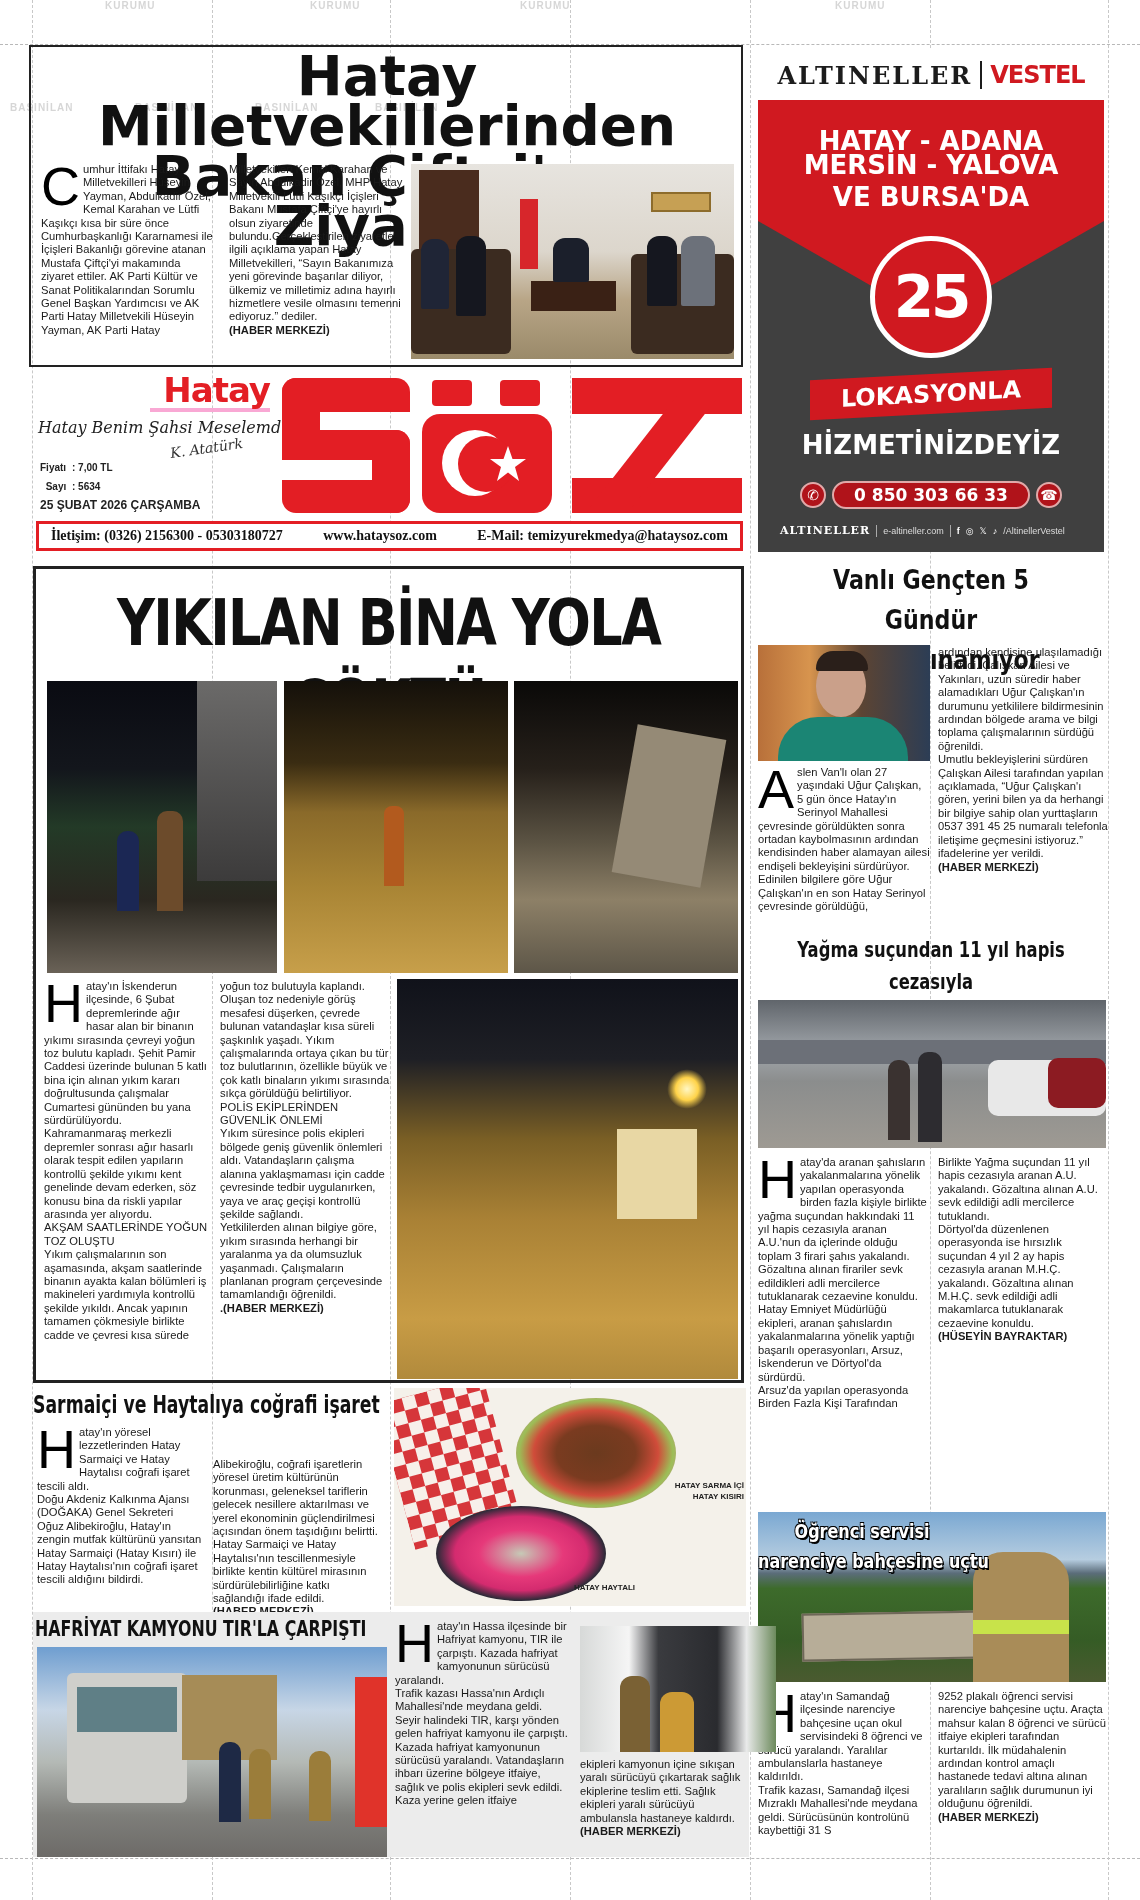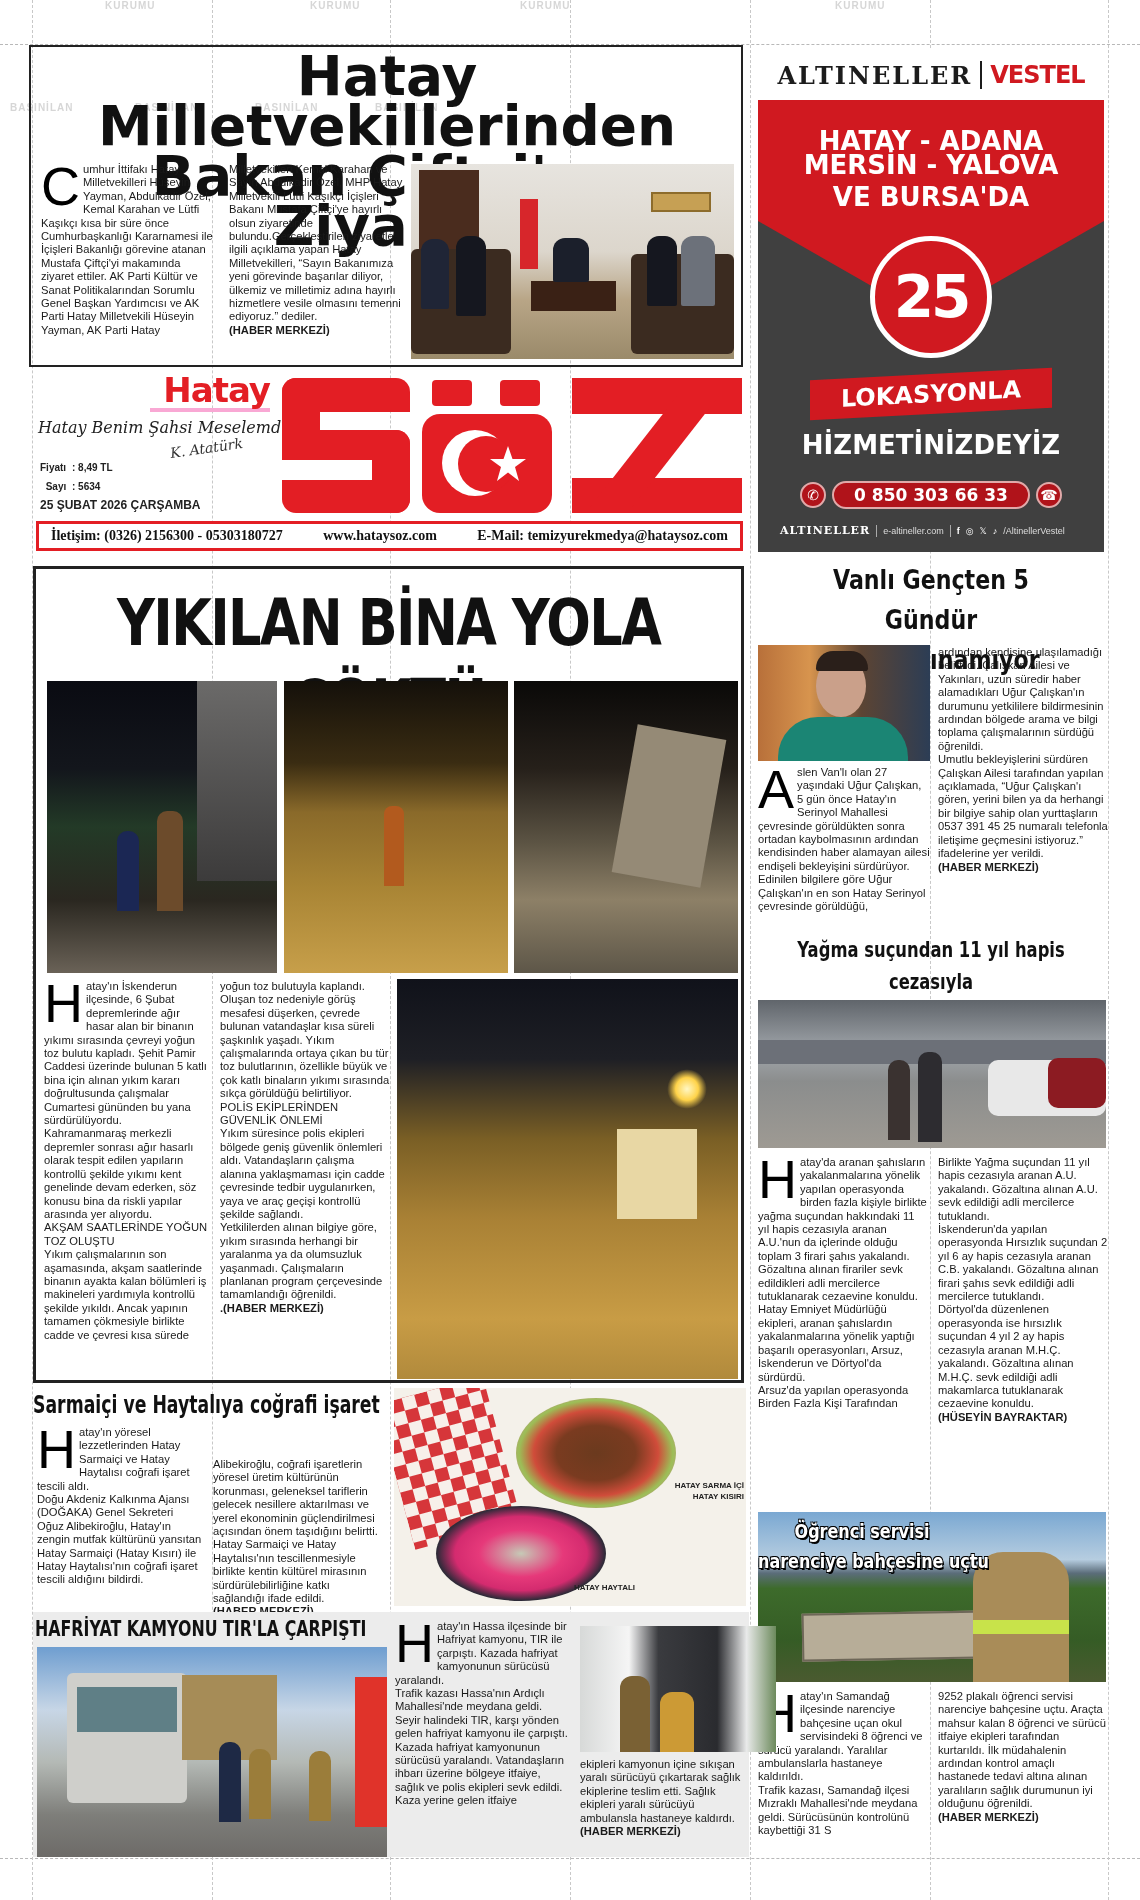--- a/index.html
+++ b/index.html
@@ -72,21 +72,21 @@
     <div class="abs" style="left:236px; top:72px; width:30px; height:70px; background:#15171f; border-radius:12px 12px 2px 2px;"></div>
     <div class="abs" style="left:270px; top:72px; width:34px; height:70px; background:#6c717a; border-radius:12px 12px 2px 2px;"></div>
   </div>
 </section>
 
 <header>
   <div class="abs" style="left:150px; top:372px; width:120px; height:40px; color:#e31e24; font-family:'DejaVu Sans',sans-serif; font-weight:900; font-size:34px; letter-spacing:-1px; text-align:right; border-bottom:4px solid #f9a8d4; line-height:36px;">Hatay</div>
   <div class="abs" style="left:38px; top:418px; font-family:'DejaVu Serif',serif; font-style:italic; font-size:16px; color:#222;">Hatay Benim Şahsi Meselemdir</div>
   <div class="abs" style="left:170px; top:440px; font-family:'DejaVu Serif',serif; font-style:italic; font-size:14px; color:#333; transform:rotate(-8deg);">K. Atatürk</div>
   <div class="abs" style="left:40px; top:462px; font-size:10px; font-weight:700; color:#222;">
-    <span style="display:inline-block; width:32px;">Fiyatı</span><span>: 8,49 TL</span>
+    <span style="display:inline-block; width:32px;">Fiyatı</span><span>: 7,00 TL</span>
   </div>
   <div class="abs" style="left:40px; top:481px; font-size:10px; font-weight:700; color:#222;">
     <span style="display:inline-block; width:32px;text-align:center;">Sayı</span><span>: 5634</span>
   </div>
   <div class="abs" style="left:40px; top:498px; font-size:12px; font-weight:700; color:#222;">25 ŞUBAT 2026 ÇARŞAMBA</div>
 
   <div class="abs" style="left:282px; top:378px; width:460px; height:135px;">
 
     <div class="abs" style="left:0; top:0; width:128px; height:135px;">
       <div class="abs" style="left:0; top:0; width:128px; height:34px; background:#e31e24; border-radius:14px 14px 0 0;"></div>
@@ -218,21 +218,20 @@
     <div class="abs" style="left:130px; top:60px; width:22px; height:80px; background:#3a3230; border-radius:10px 10px 0 0;"></div>
     <div class="abs" style="left:160px; top:52px; width:24px; height:90px; background:#2d2c30; border-radius:10px 10px 0 0;"></div>
   </div>
   <div class="col body-text" style="left:3px; top:222px; width:170px;">
     <span class="dropcap h">H</span><span>atay'da aranan şahısların yakalanmalarına yönelik yapılan operasyonda birden fazla kişiyle birlikte yağma suçundan hakkındaki 11 yıl hapis cezasıyla aranan A.U.'nun da içlerinde olduğu toplam 3 firari şahıs yakalandı. Gözaltına alınan firariler sevk edildikleri adli mercilerce tutuklanarak cezaevine konuldu.</span>
     <span class="subhead">Hatay Emniyet Müdürlüğü ekipleri, aranan şahıslardın yakalanmalarına yönelik yaptığı başarılı operasyonları, Arsuz, İskenderun ve Dörtyol'da sürdürdü.</span>
     <span class="subhead">Arsuz'da yapılan operasyonda Birden Fazla Kişi Tarafından</span>
   </div>
   <div class="col body-text" style="left:183px; top:222px; width:170px;">
     <span>Birlikte Yağma suçundan 11 yıl hapis cezasıyla aranan A.U. yakalandı. Gözaltına alınan A.U. sevk edildiği adli mercilerce tutuklandı.</span>
-    <span class="subhead">İskenderun'da yapılan operasyonda Hırsızlık suçundan 2 yıl 6 ay hapis cezasıyla aranan C.B. yakalandı. Gözaltına alınan firari şahıs sevk edildiği adli mercilerce tutuklandı.</span>
     <span class="subhead">Dörtyol'da düzenlenen operasyonda ise hırsızlık suçundan 4 yıl 2 ay hapis cezasıyla aranan M.H.Ç. yakalandı. Gözaltına alınan M.H.Ç. sevk edildiği adli makamlarca tutuklanarak cezaevine konuldu.</span>
     <span class="subhead credit">(HÜSEYİN BAYRAKTAR)</span>
   </div>
 </section>
 
 <section class="abs" style="left:755px; top:1512px; width:352px; height:346px;">
   <div class="photo" style="left:3px; top:0; width:348px; height:170px; background:linear-gradient(180deg,#7aa8d2 0%,#b6cde0 28%,#5b6d7a 36%,#3d6b2b 45%,#355c25 75%,#4a5a30 100%);">
     <div class="abs" style="left:44px; top:100px; width:190px; height:48px; background:#b7ad98; border:2px solid #6e6758; transform:rotate(-1deg);"></div>
     <div class="abs" style="left:215px; top:40px; width:96px; height:130px; background:#a98c58; border-radius:30px 30px 0 0;"></div>
     <div class="abs" style="left:215px; top:108px; width:96px; height:14px; background:#c8e34a;"></div>

